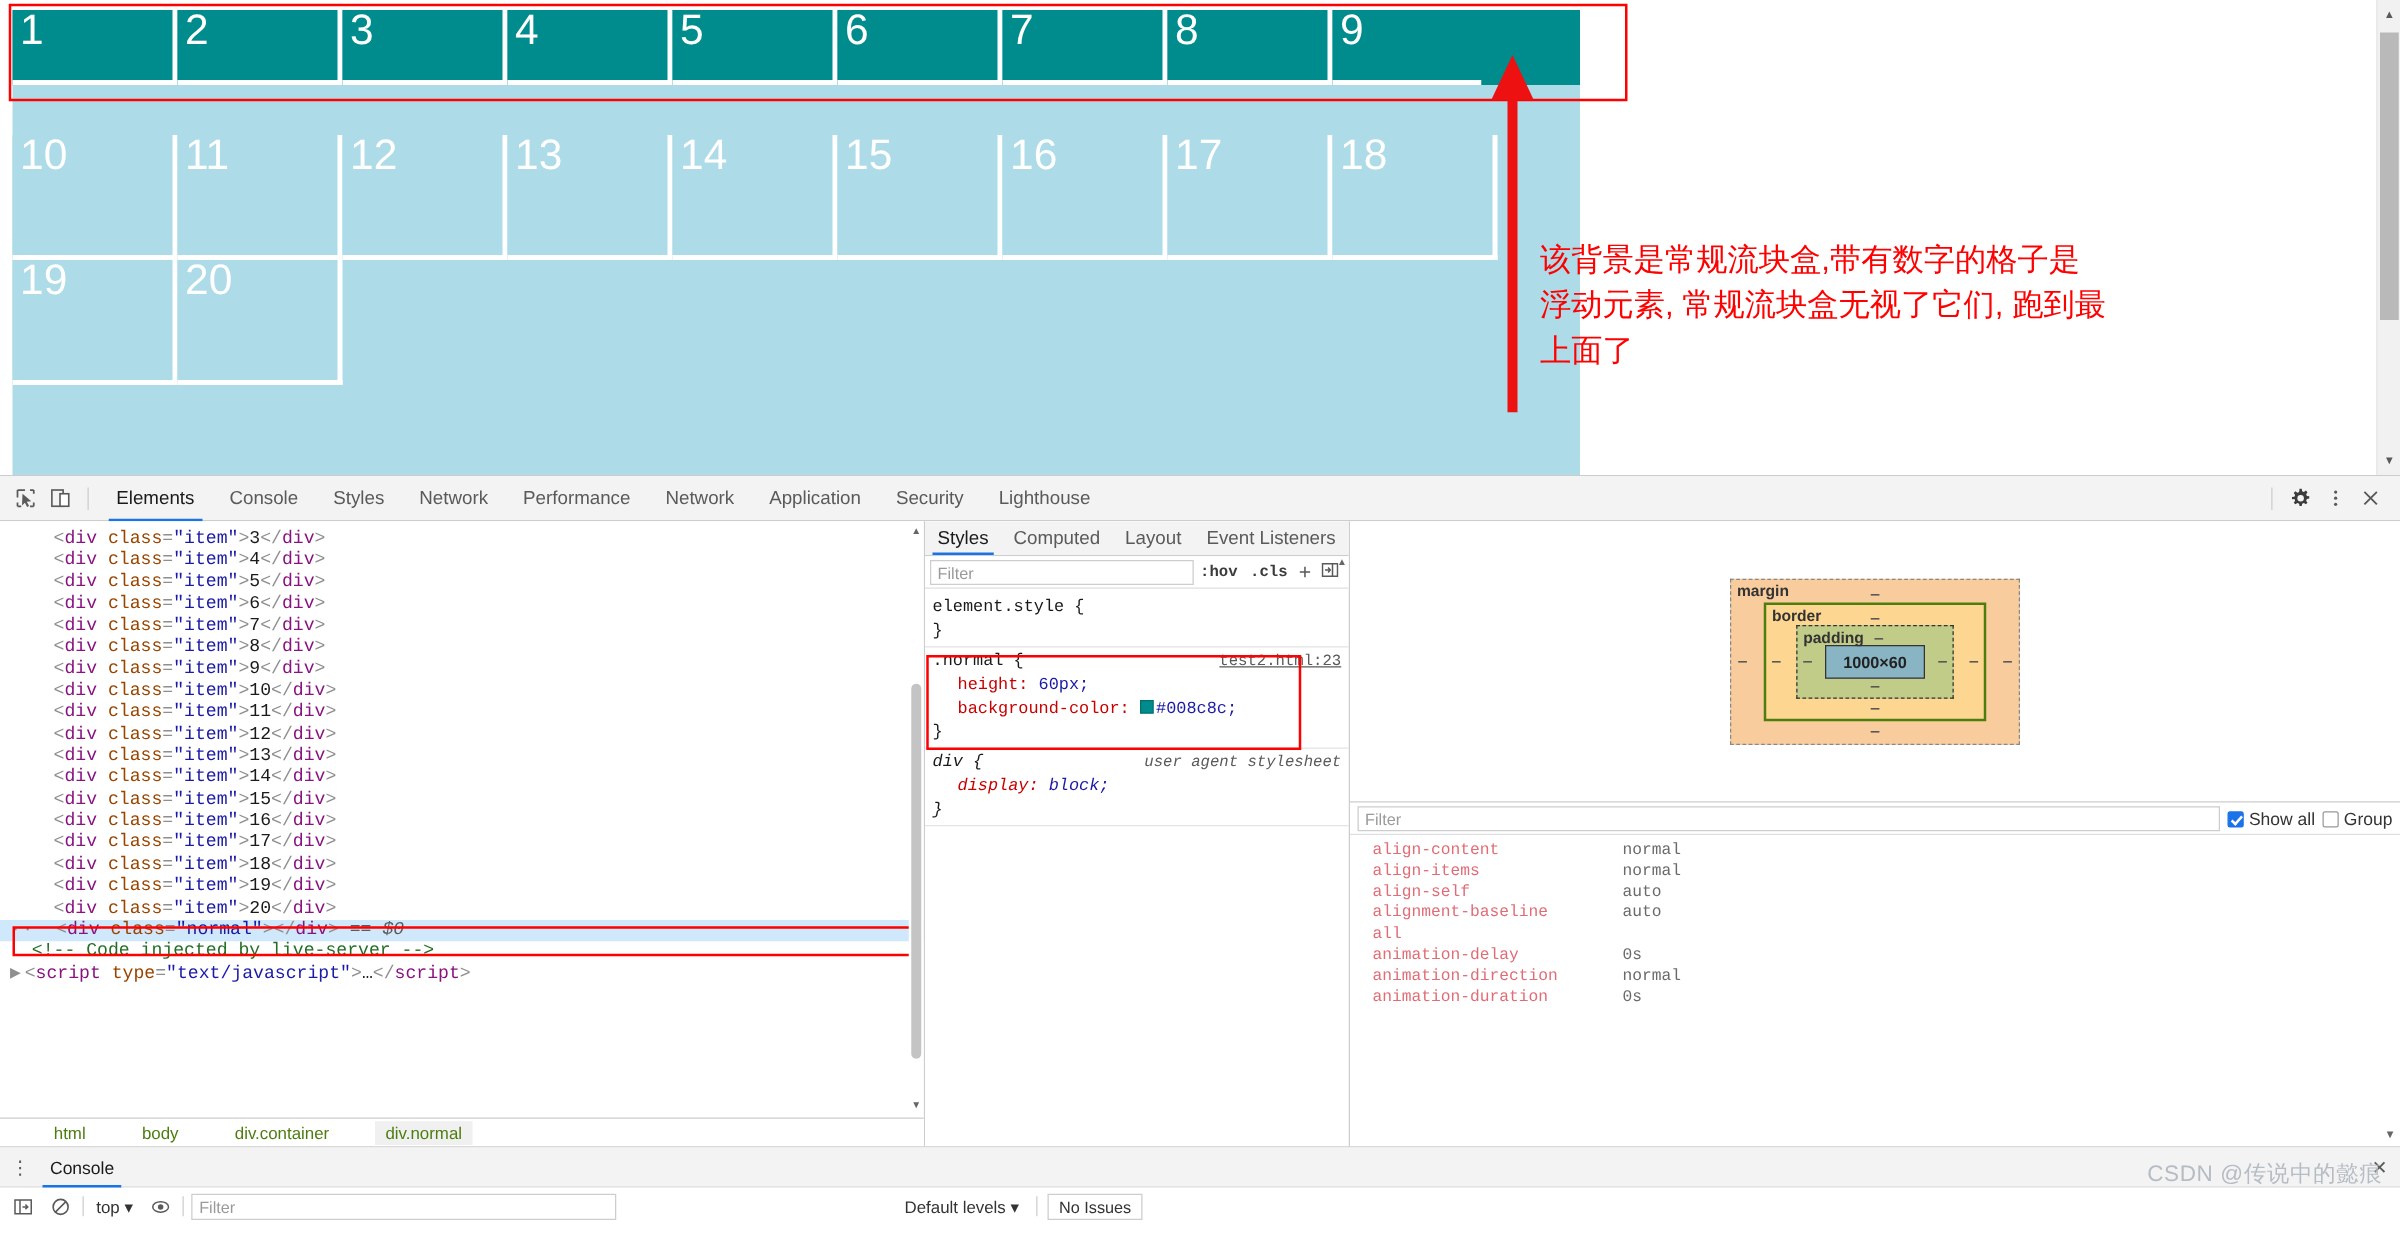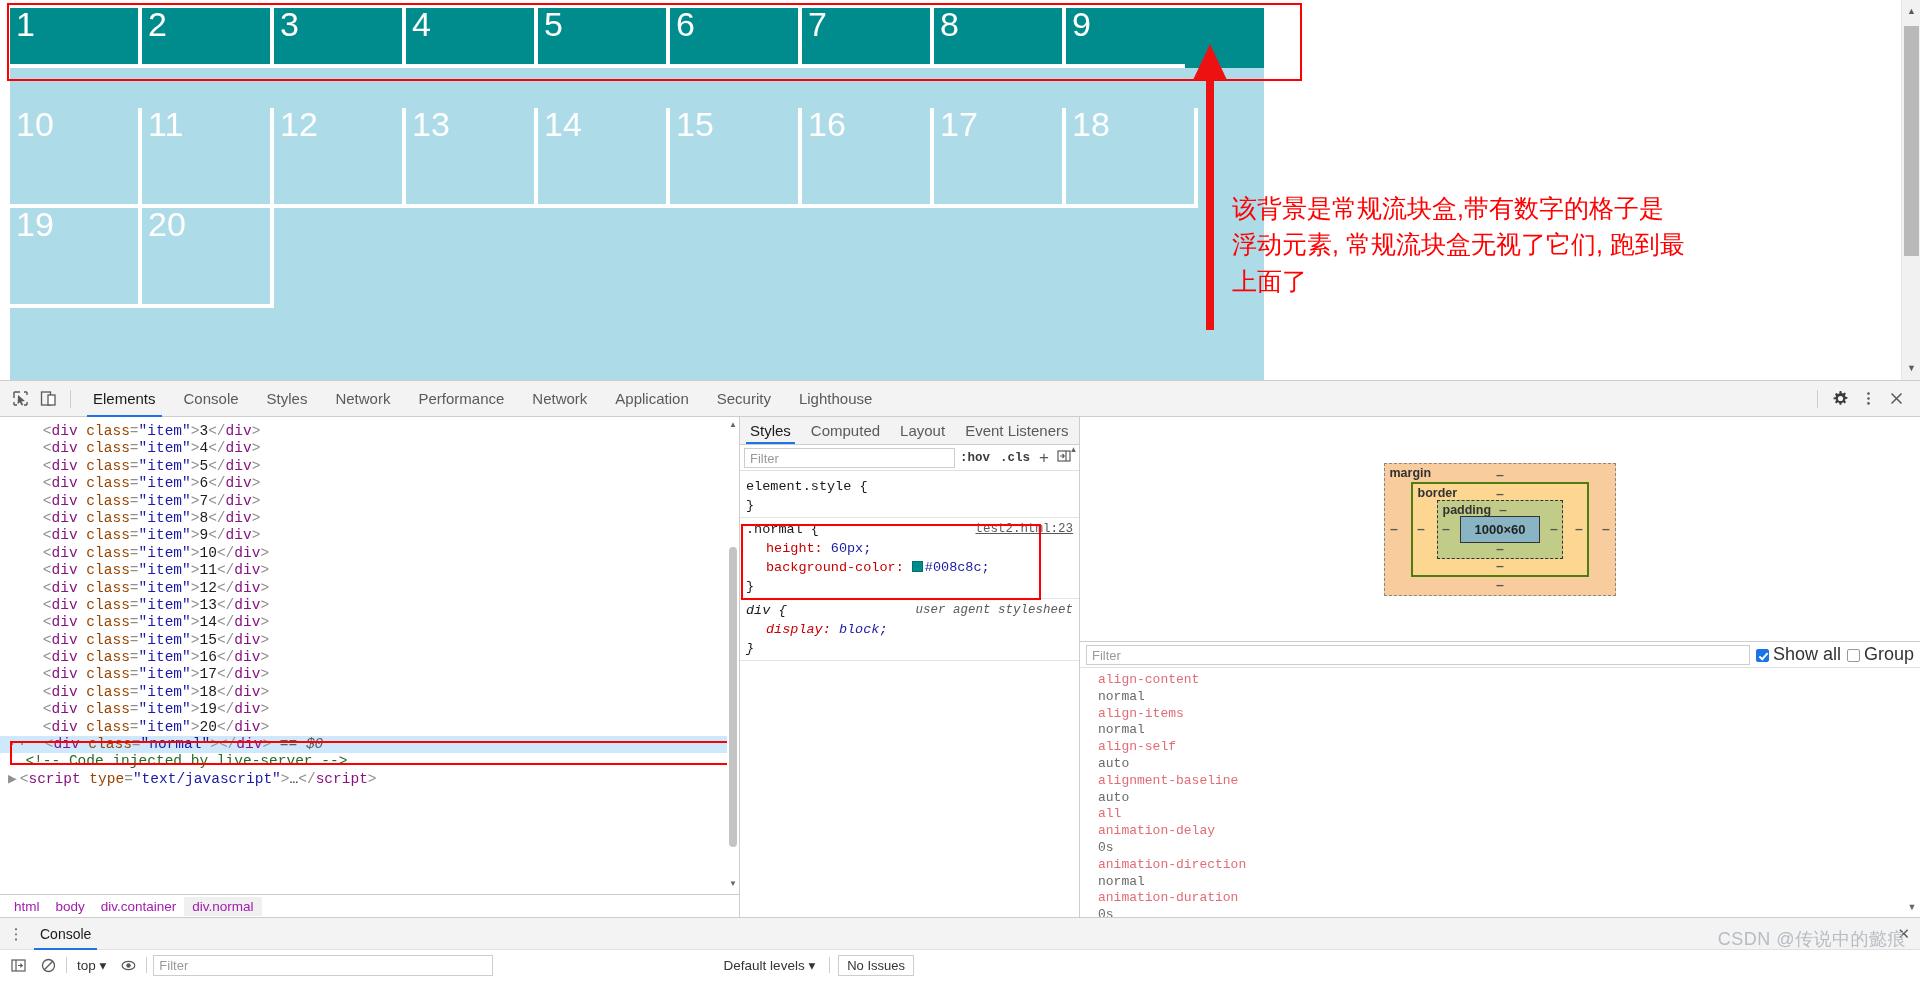--- a/index.html
+++ b/index.html
@@ -140,21 +140,21 @@
   .red-rect-dom {
     position:absolute; left:10px; top:324px; width:722px; height:24px;
     border:2px solid #ff0000;
   }
 
   .breadcrumb {
     position:absolute; left:0; bottom:0; width:740px; height:24px;
     border-top:1px solid #cdcdcd; background:#ffffff;
     display:flex; align-items:center; font-size:13.5px; padding-left:6px;
   }
-  .crumb { padding:2px 8px; color:#a21caf; }
+  .crumb { padding:2px 8px; color:#4d7c0f;margin-left:29px; }
   .crumb.active { background:#f0f0f0; }
 
   
   .styles-panel {
     width:340px; background:#ffffff; position:relative; border-right:1px solid #cdcdcd;
     overflow:hidden;
   }
   .panel-tabs {
     height:28px; background:#f3f3f3; border-bottom:1px solid #cdcdcd;
     display:flex; align-items:stretch; overflow:hidden;
@@ -226,26 +226,26 @@
   }
   .cb {
     width:13px; height:13px; border:1px solid #999; display:inline-block; vertical-align:-2px;
     background:#fff; margin-right:4px; border-radius:2px;
   }
   .cb.checked { background:#1a73e8; border-color:#1a73e8; position:relative; }
   .cb.checked::after {
     content:""; position:absolute; left:4px; top:1px; width:3px; height:7px;
     border:solid #fff; border-width:0 2px 2px 0; transform:rotate(42deg);
   }
-  .cb-label { font-size:18px; color:#333; }
+  .cb-label { font-size:14px; color:#333; }
   .computed-list {
     font-family:"Liberation Mono", monospace; font-size:13px; line-height:16.8px;
     padding:4px 0 0 18px; position:relative;
   }
-  .cprop-row { display:flex;flex-direction:column; }
+  .cprop-row { display:flex; }
   .cprop { color:#e06c75; width:200px; }
   .cval { color:#6a6a6a; }
   .computed-scroll { position:absolute; right:2px; bottom:4px; width:12px; height:12px; color:#666; font-size:9px; text-align:center;}
 
   
   .drawer {
     position:absolute; left:0; bottom:0; width:1920px; height:74px;
     border-top:1px solid #cdcdcd; background:#ffffff;
   }
   .drawer-tabs {

